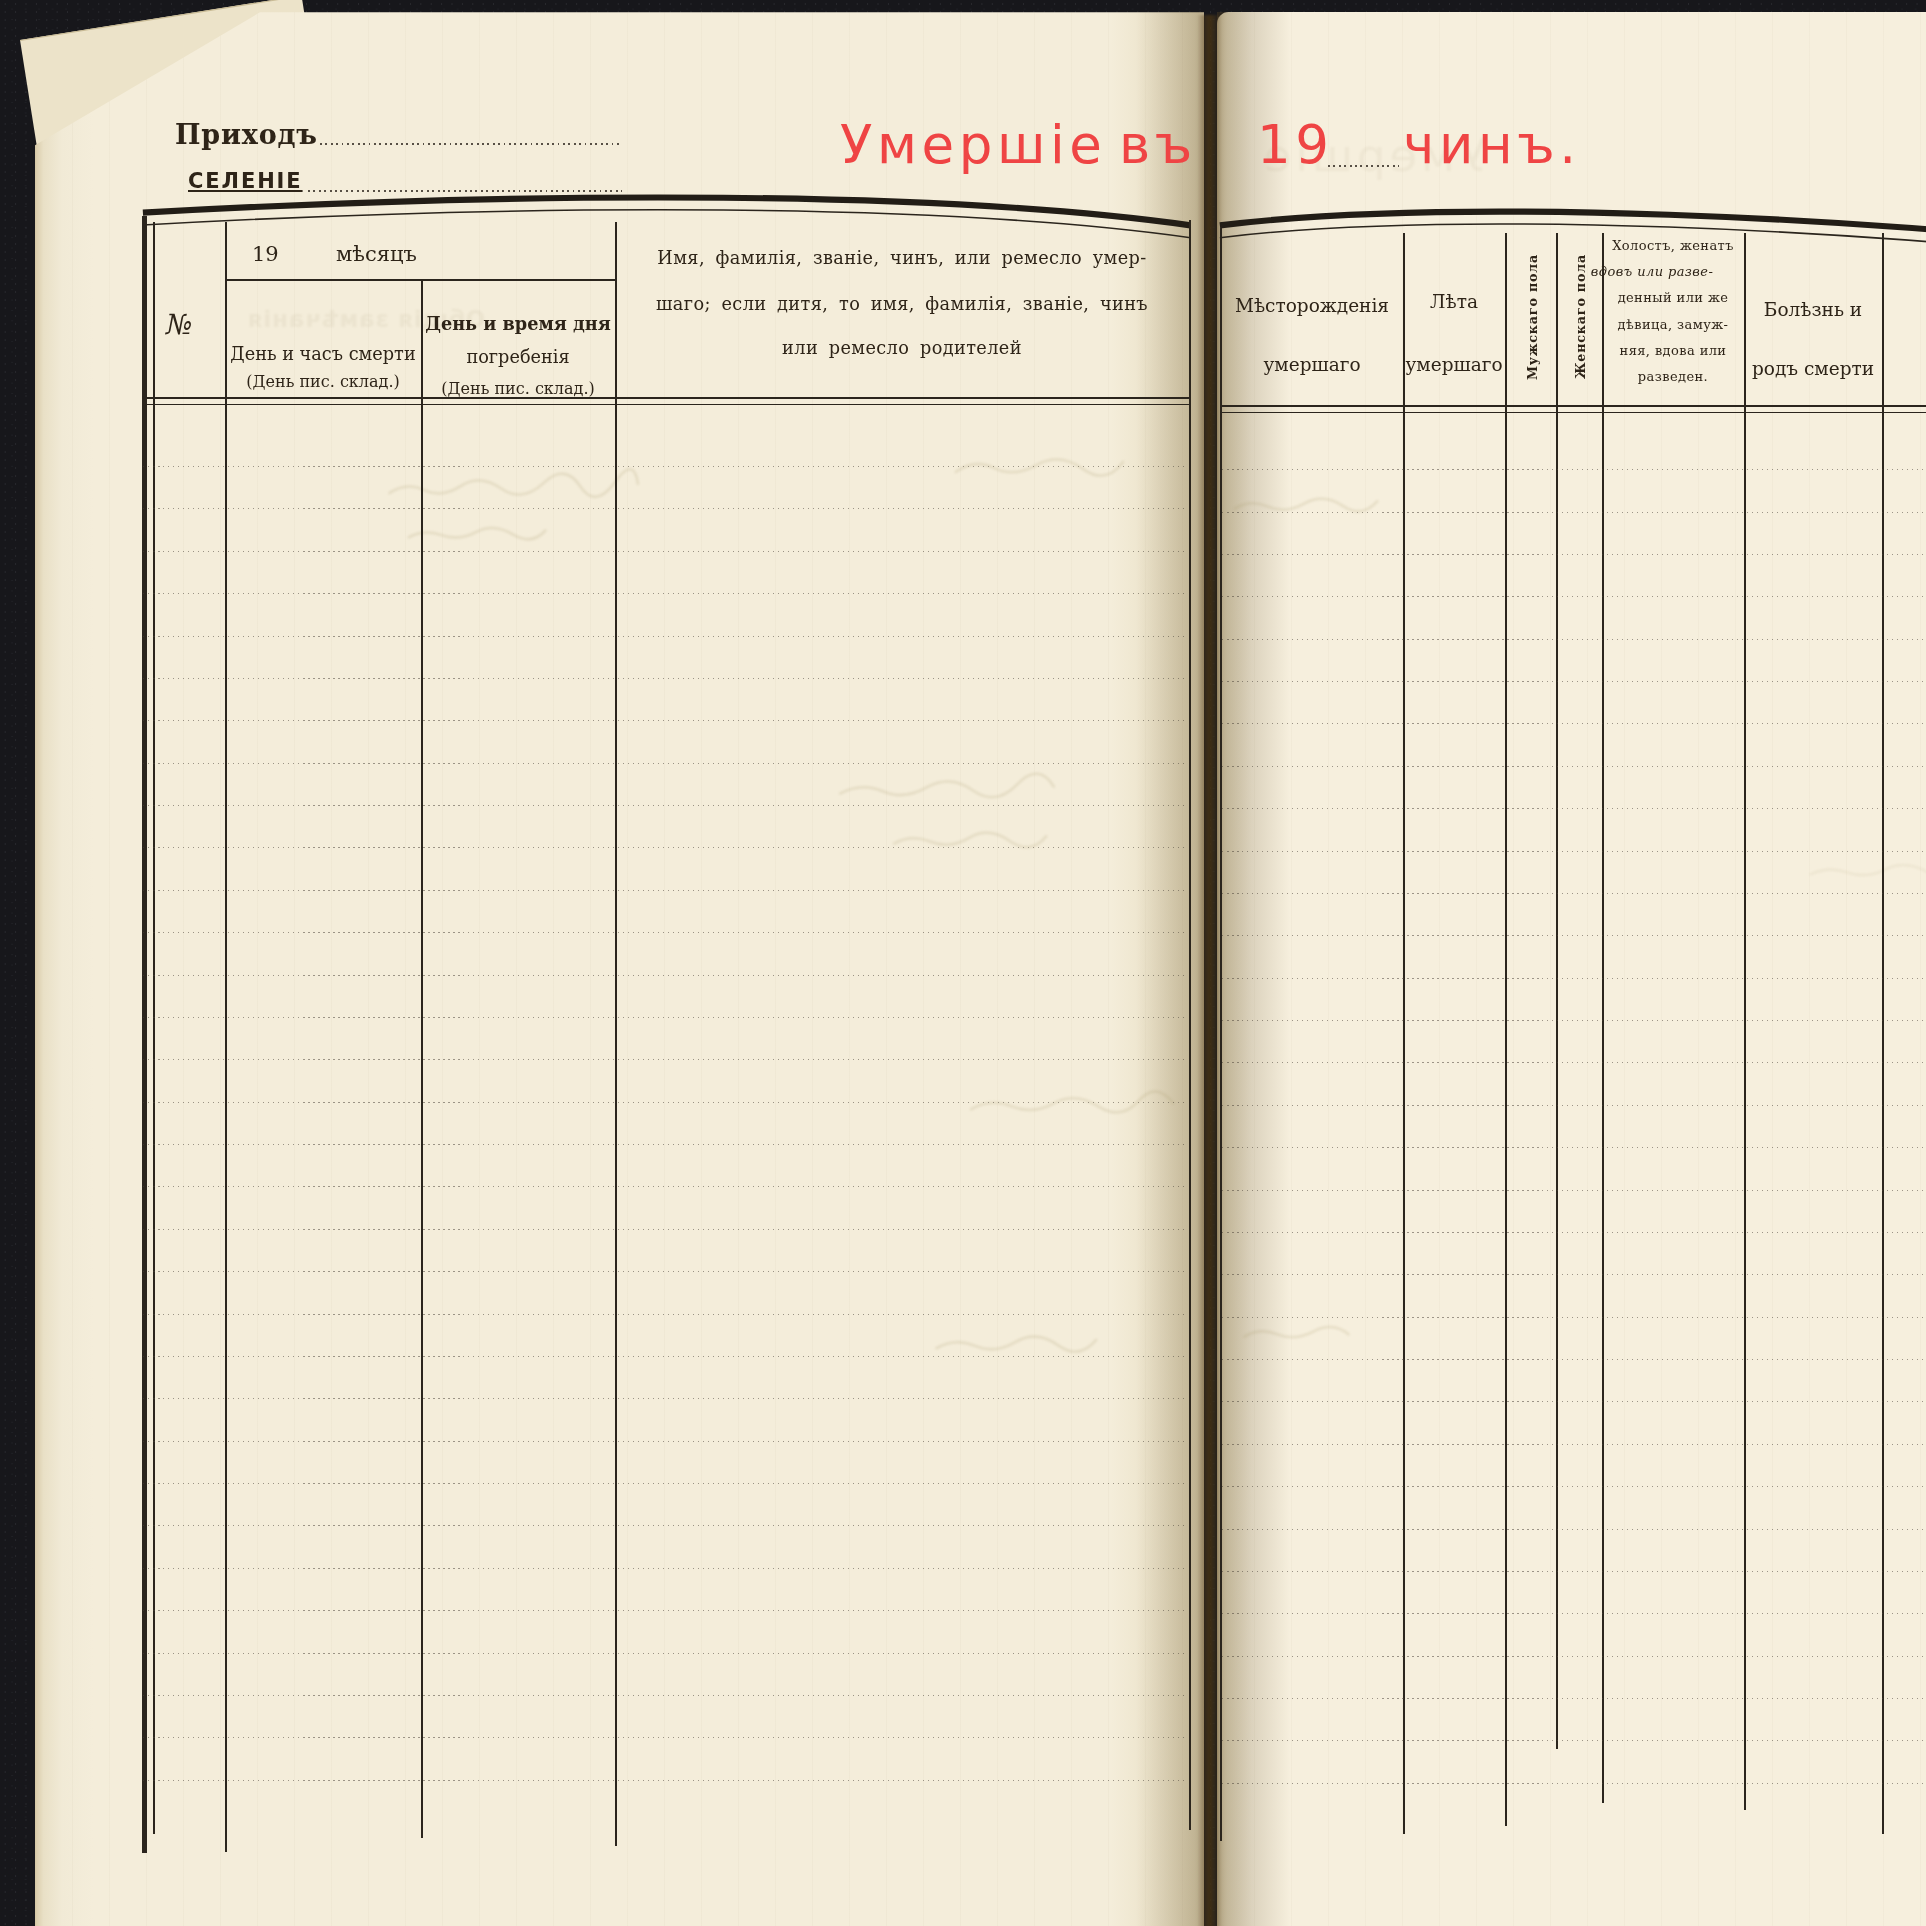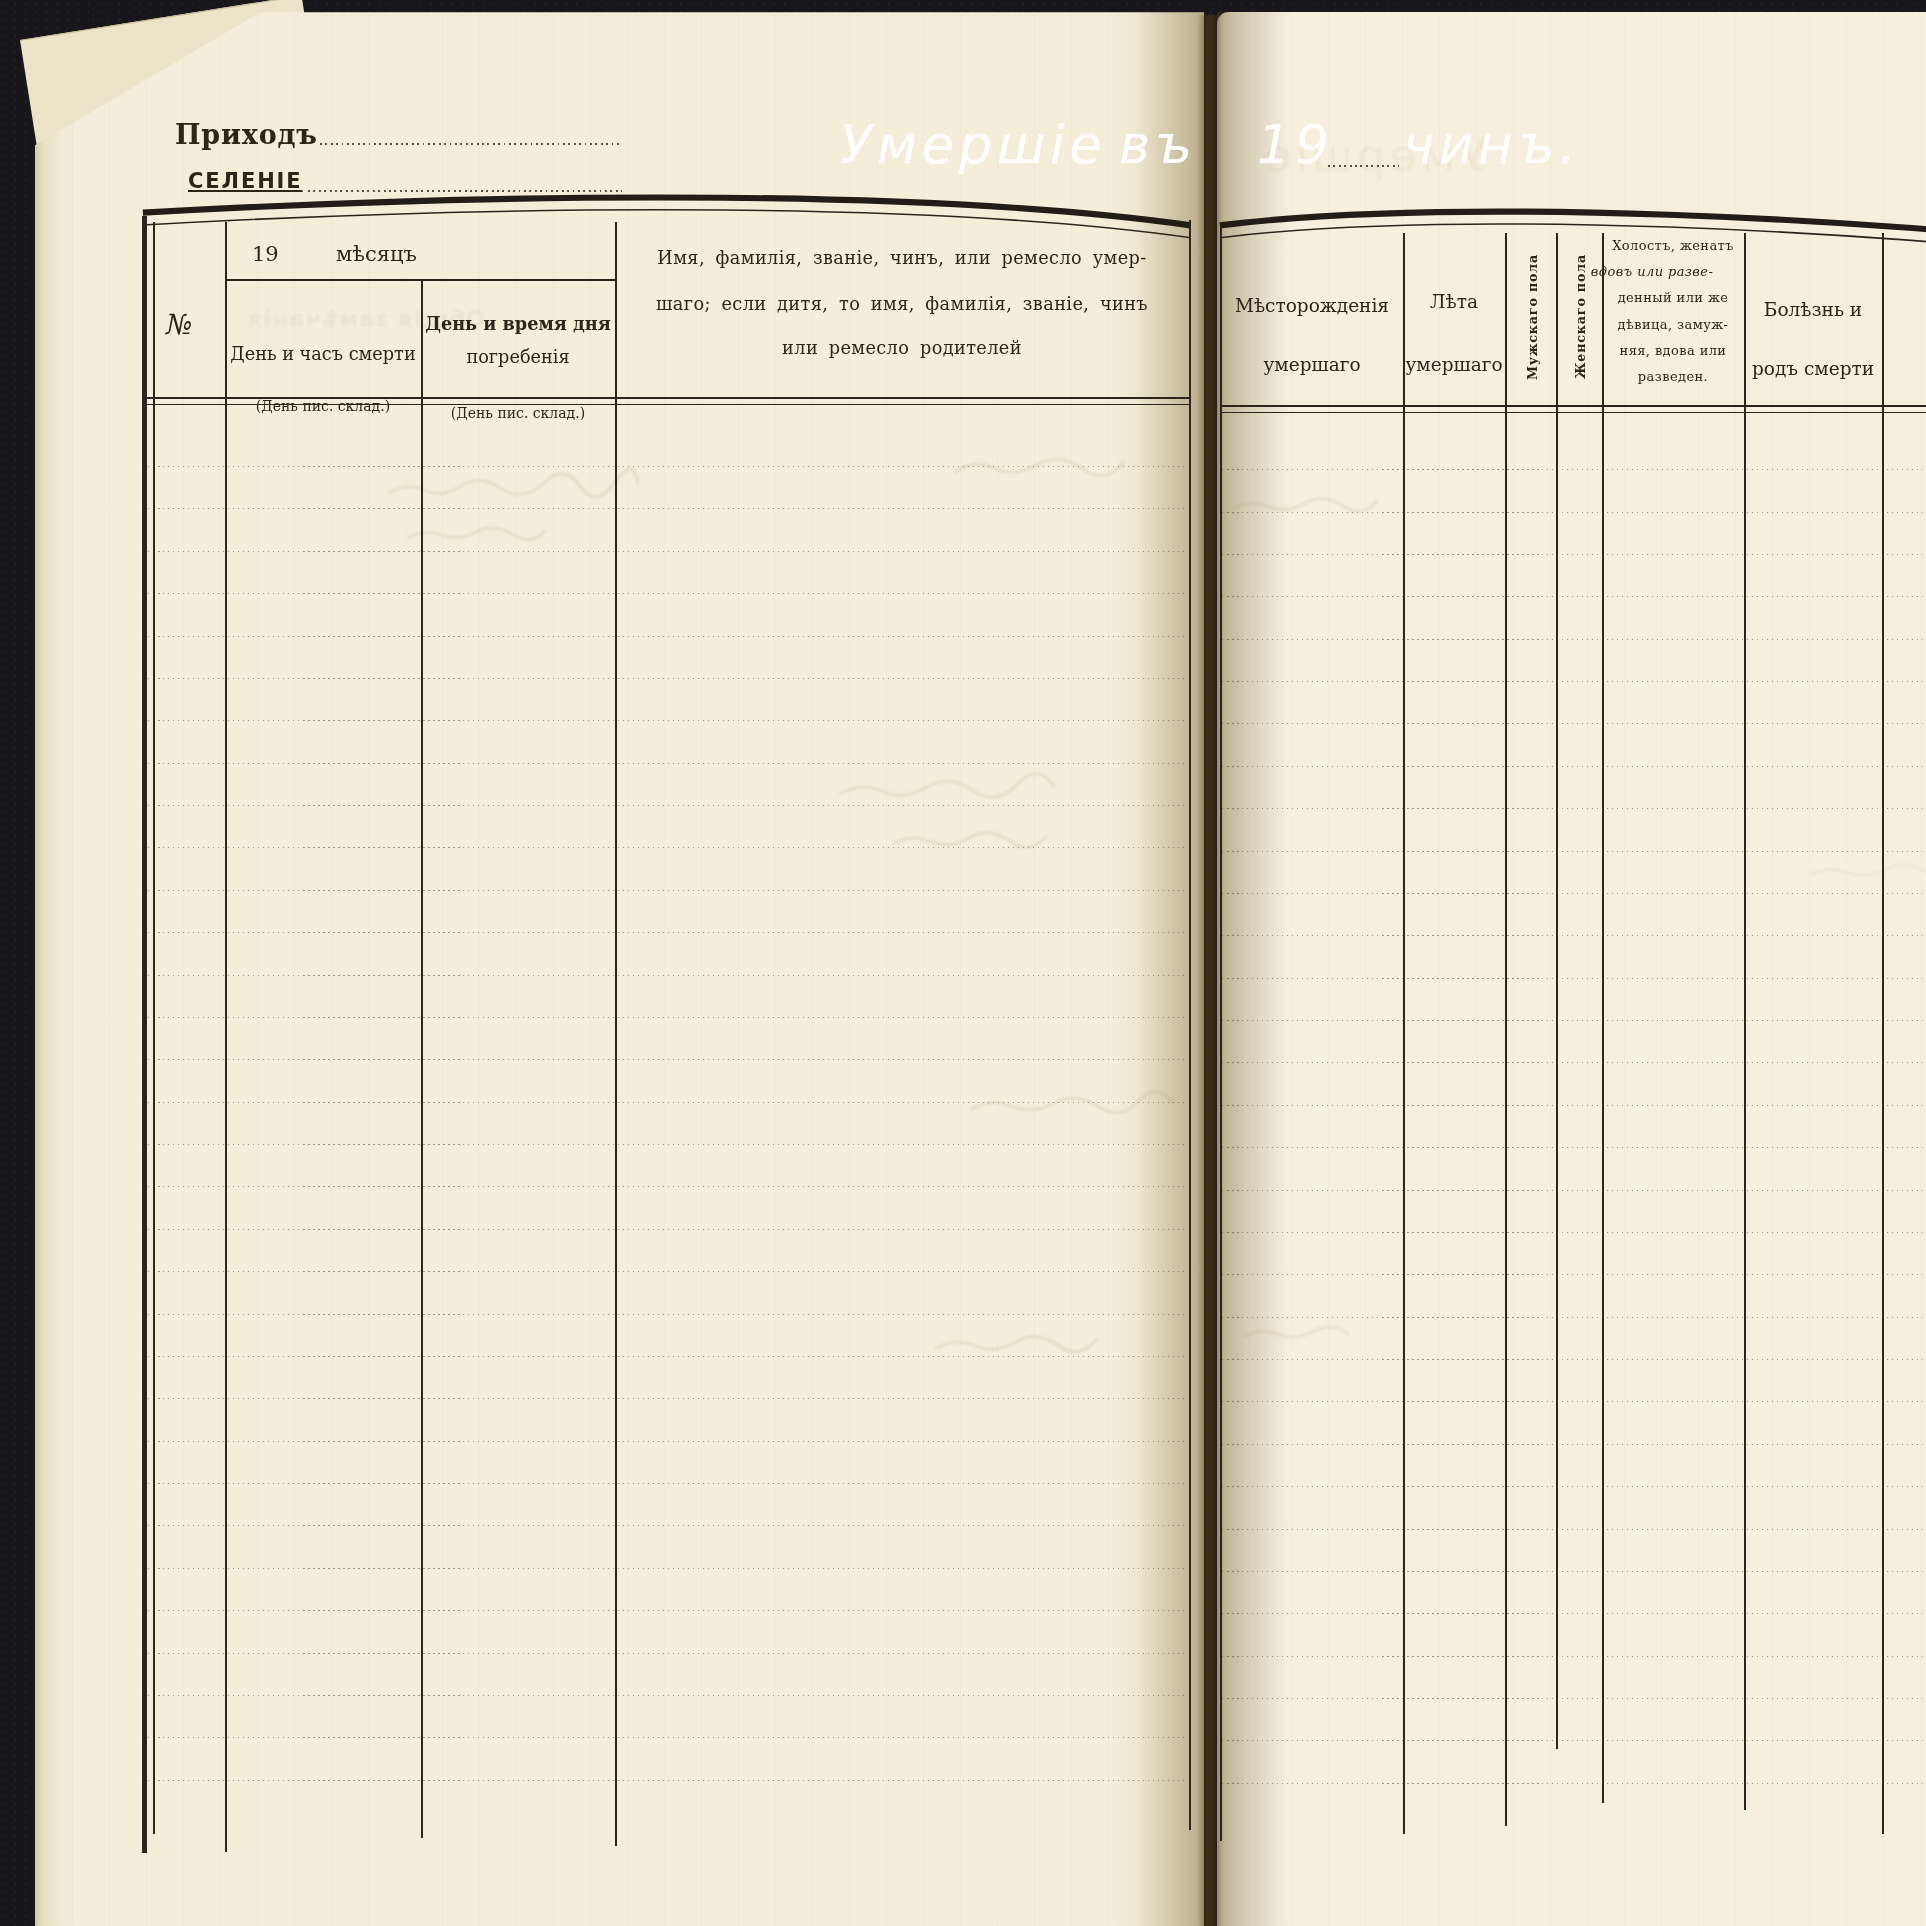--- a/index.html
+++ b/index.html
@@ -78,23 +78,23 @@
   }
   .ruled-line{
     position:absolute;height:1.2px;
     background-image:repeating-linear-gradient(90deg,rgba(74,66,56,0.8) 0 1.5px,transparent 1.5px 5px);
     opacity:0.65;
   }
 
   
   .parish{font-size:27px;font-weight:bold;letter-spacing:0.8px;}
   .village{font-size:21px;font-weight:bold;letter-spacing:1.9px;}
-  .title-word{font-size:53px;letter-spacing:4.6px;color:#ffffff;font-style:italic;}
+  .title-word{font-size:53px;letter-spacing:4.6px;color:#ef4444;}
   .colhead{font-size:17.7px;}
-  .colhead-sm{font-size:14px;margin-top:26px;}
+  .colhead-sm{font-size:16px;}
   .colhead48{font-size:18.5px;}
   .monthhead{font-size:21px;}
   .no-sym{font-size:28px;font-style:italic;}
   .marital{font-size:13px;letter-spacing:0.4px;}
 
   .vcell{position:absolute;display:flex;align-items:center;justify-content:center;}
   .vcell span{
     writing-mode:vertical-rl;transform:rotate(180deg);
     font-size:12.7px;font-weight:bold;letter-spacing:0.8px;color:var(--c-ink,#2e2418);
   }

